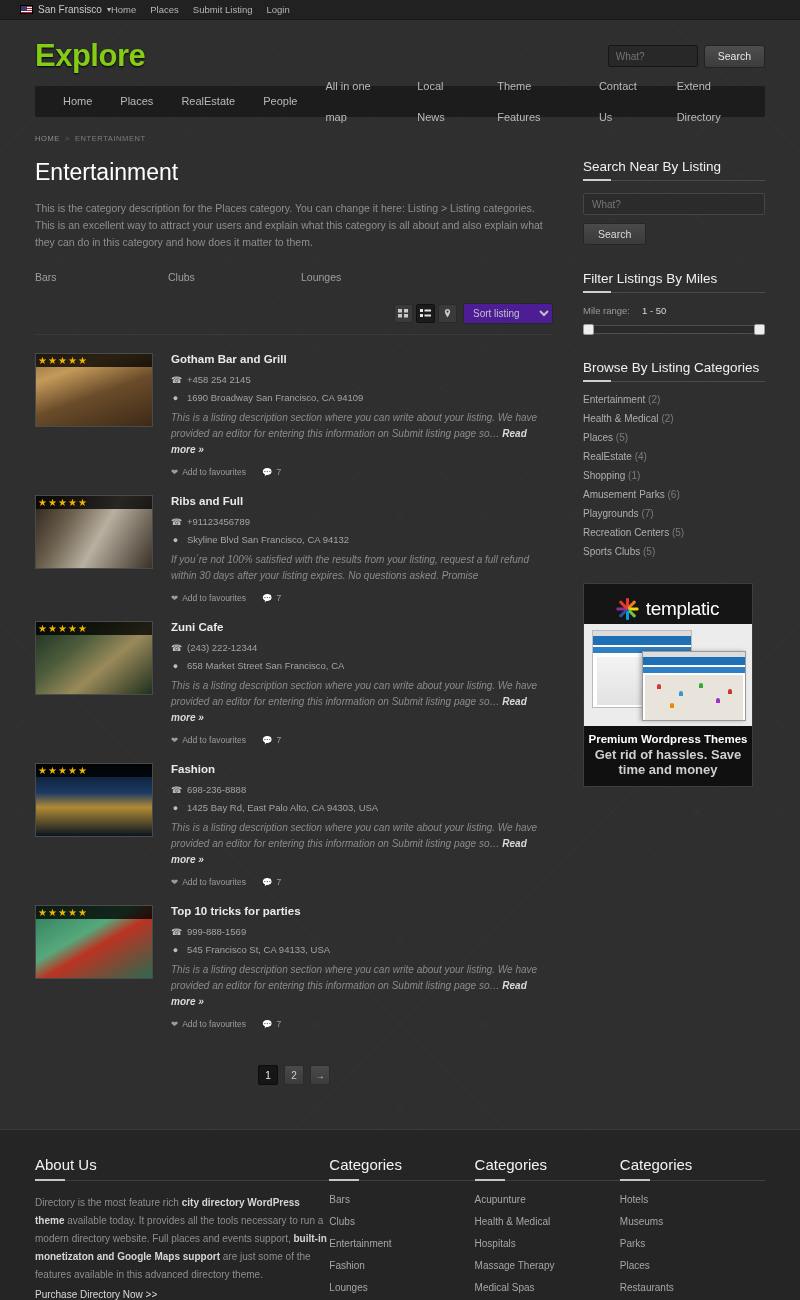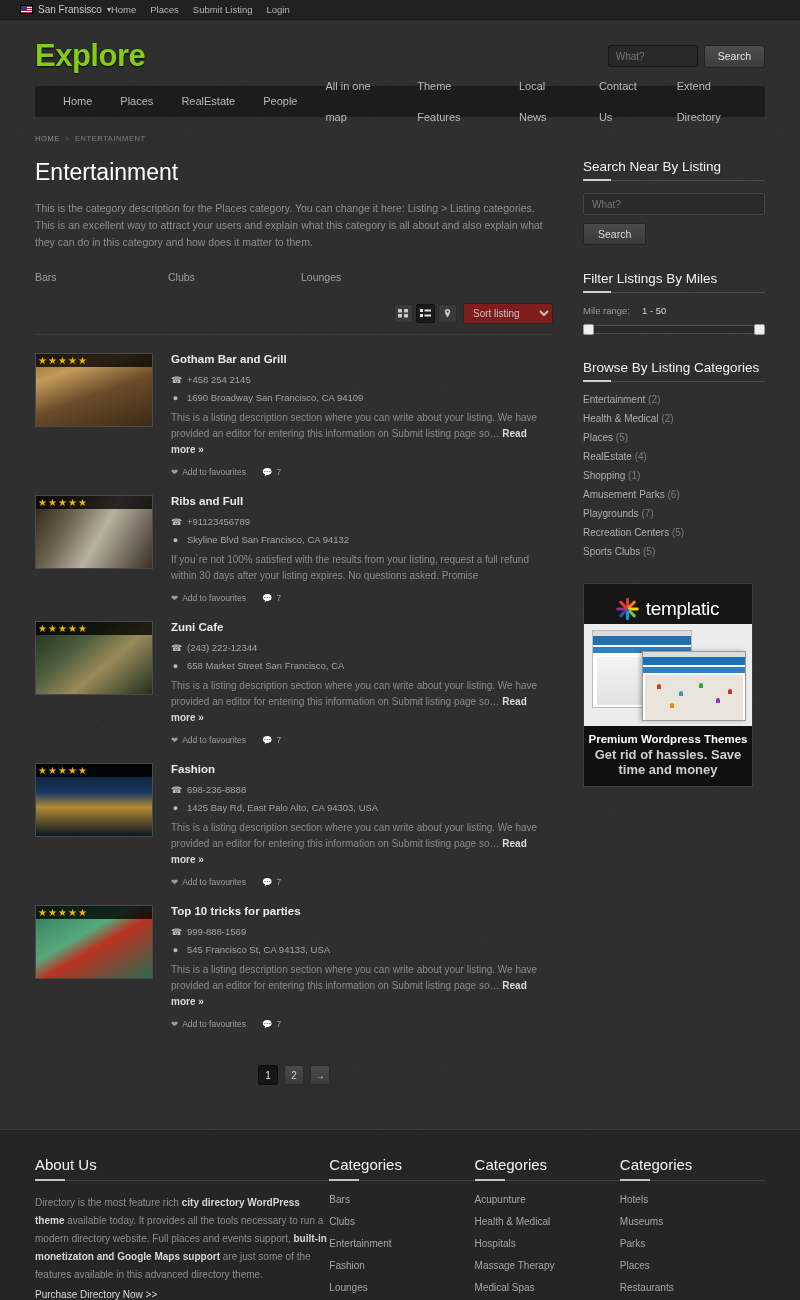--- a/index.html
+++ b/index.html
@@ -84,36 +84,36 @@
   
   .toolbar { display: flex; justify-content: flex-end; align-items: center; gap: 6px; margin-top: 20px; }
   .viewbtns { display: flex; gap: 3px; }
   .vb {
     width: 19px; height: 19px; background: #3a3a3a; border: 1px solid #2a2a2a; border-radius: 2px;
     display: flex; align-items: center; justify-content: center; cursor: pointer;
   }
   .vb.active { background: #1b1b1b; border-color: #111; }
   .vb svg { display: block; }
   select.sort {
-    width: 90px; height: 21px; background: #7f1d1d; color: #c3c3c3; border: 1px solid #262626;
+    width: 90px; height: 21px; background: #4c1d95; color: #c3c3c3; border: 1px solid #262626;
     font-size: 10px; border-radius: 2px; font-family: "Liberation Sans", sans-serif; padding-left: 5px;
   }
   .hr-line { height: 1px; background: #3b3b3b; margin-top: 10px; }
 
   
   .listing { display: flex; gap: 18px; padding: 18px 0 0 0; }
   .thumb { width: 118px; height: 74px; flex: 0 0 118px; border: 1px solid #4a4a4a; position: relative; overflow: hidden; }
   .thumb .img { position: absolute; inset: 0; }
   .stars { position: absolute; top: 0; left: 0; right: 0; height: 13px; background: rgba(0,0,0,.78); display: flex; align-items: center; padding-left: 2px; gap: 1px; }
   .star { color: #f0b400; font-size: 10px; line-height: 10px; }
   .linfo { flex: 1; }
   .linfo h3 { font-size: 11.5px; color: #e9e9e9; font-weight: bold; margin-bottom: 9px; }
   .meta { font-size: 9.5px; color: #a3a3a3; display: flex; align-items: center; gap: 7px; margin-bottom: 7px; }
   .meta .ic { width: 9px; display: inline-block; text-align: center; color: #bdbdbd; font-size: 9px;}
-  .ldesc { font-size: 10px; line-height: 16px; color: #8b8b8b; margin-top: 3px; }
+  .ldesc { font-size: 10px; line-height: 16px; color: #8b8b8b; margin-top: 3px; font-style: italic; }
   .ldesc a { color: #d9d9d9; text-decoration: none; font-weight: bold; }
   .lactions { display: flex; gap: 16px; margin-top: 9px; font-size: 8.5px; color: #9d9d9d; }
   .lactions span { display: flex; align-items: center; gap: 4px; }
   .lactions a { color: #9d9d9d; text-decoration: none; display: flex; align-items: center; gap: 4px; }
 
   
   .pager { display: flex; justify-content: center; gap: 6px; margin: 36px 0 0 0; }
   .pg {
     width: 20px; height: 20px; border-radius: 2px; display: flex; align-items: center; justify-content: center;
     font-size: 10px; color: #cfcfcf; background: linear-gradient(#4a4a4a,#3b3b3b); border: 1px solid #2b2b2b;
@@ -199,22 +199,22 @@
   </div>
 </div>
 
 <div class="mainnav-outer">
   <div class="mainnav">
     <a href="#">Home</a>
     <a href="#">Places</a>
     <a href="#">RealEstate</a>
     <a href="#">People</a>
     <a href="#">All in one map</a>
+    <a href="#">Local News</a>
     <a href="#">Theme Features</a>
-    <a href="#">Local News</a>
     <a href="#">Contact Us</a>
     <a href="#">Extend Directory</a>
   </div>
 </div>
 
 <div class="wrap">
   <div class="crumb">
     <a href="#">HOME</a><span class="sep">&gt;</span><span>ENTERTAINMENT</span>
   </div>
 </div>

